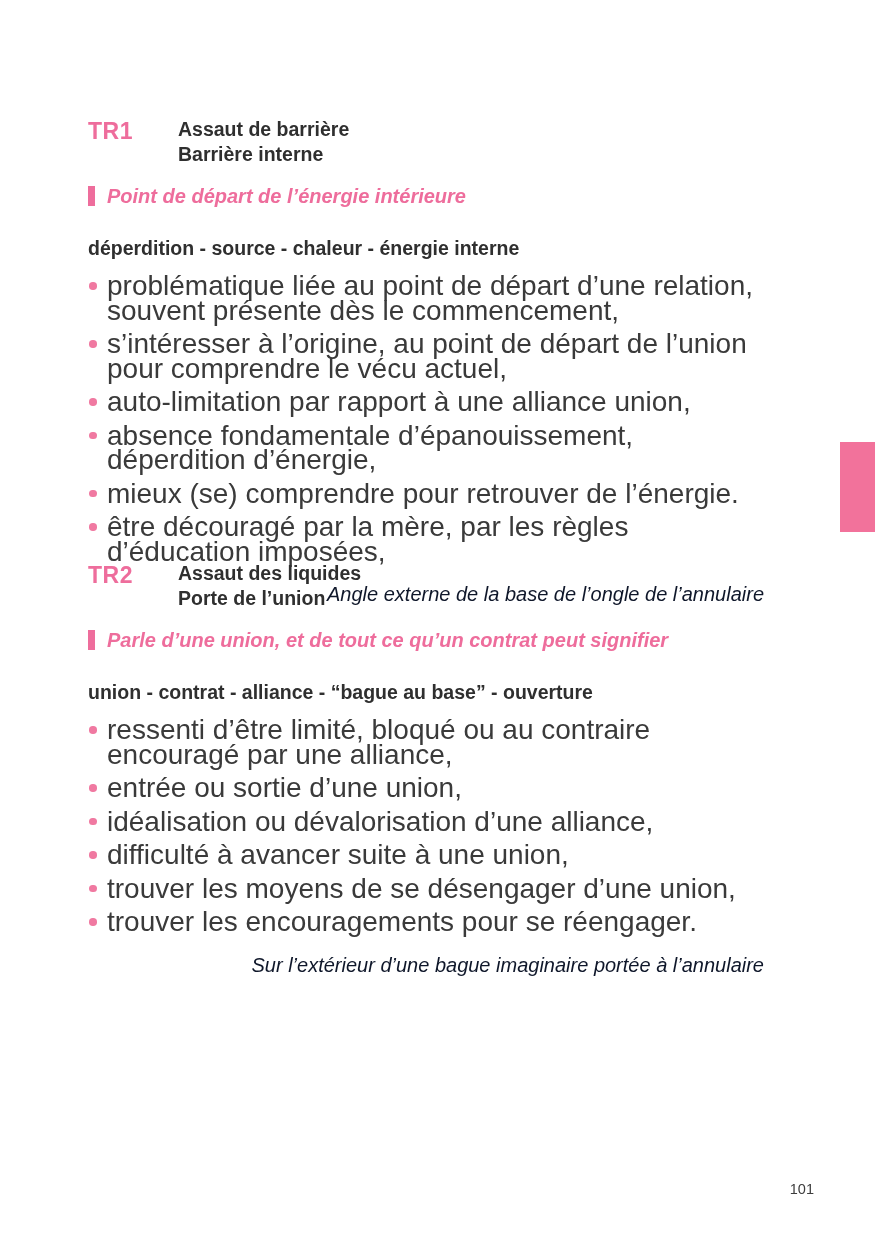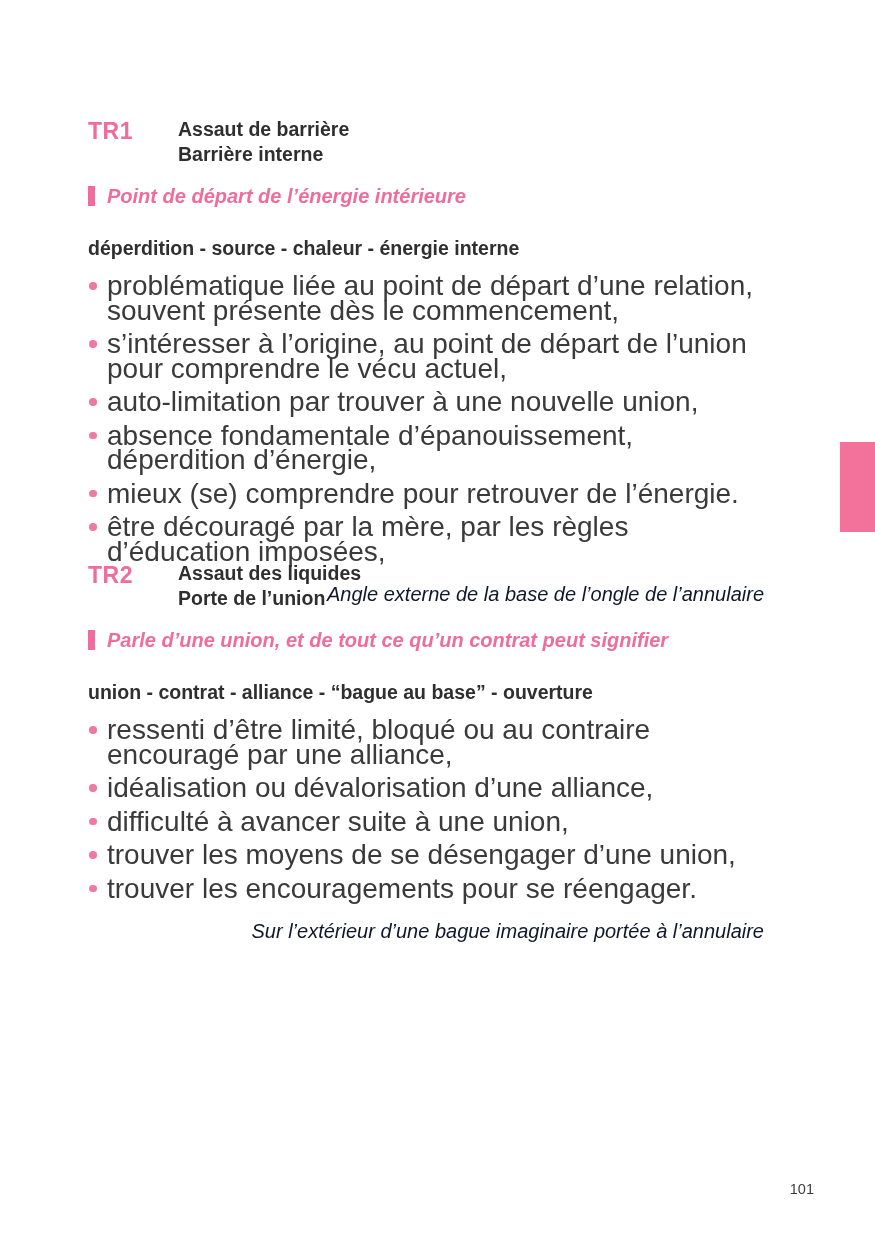--- a/index.html
+++ b/index.html
@@ -108,21 +108,21 @@
       </div>
     </div>
     <div class="theme-row">
       <span class="theme-bar"></span>
       <span class="theme-text">Point de départ de l’énergie intérieure</span>
     </div>
     <div class="keywords">déperdition - source - chaleur - énergie interne</div>
     <ul class="points">
       <li><span class="dot"></span><span>problématique liée au point de départ d’une relation, souvent présente dès le commencement,</span></li>
       <li><span class="dot"></span><span>s’intéresser à l’origine, au point de départ de l’union pour comprendre le vécu actuel,</span></li>
-      <li><span class="dot"></span><span>auto-limitation par trouver à une nouvelle union,</span></li>
+      <li><span class="dot"></span><span>auto-limitation par rapport à une alliance union,</span></li>
       <li><span class="dot"></span><span>absence fondamentale d’épanouissement, déperdition d’énergie,</span></li>
       <li><span class="dot"></span><span>mieux (se) comprendre pour retrouver de l’énergie.</span></li>
       <li><span class="dot"></span><span>être découragé par la mère, par les règles d’éducation imposées,</span></li>
     </ul>
     <div class="location">Angle externe de la base de l’ongle de l’annulaire</div>
   </div>
 
   <div class="section" id="section-tr2">
     <div class="sec-header">
       <div class="sec-code">TR2</div>
@@ -131,20 +131,21 @@
         <div>Porte de l’union</div>
       </div>
     </div>
     <div class="theme-row">
       <span class="theme-bar"></span>
       <span class="theme-text">Parle d’une union, et de tout ce qu’un contrat peut signifier</span>
     </div>
     <div class="keywords">union - contrat - alliance - “bague au base” - ouverture</div>
     <ul class="points">
       <li><span class="dot"></span><span>ressenti d’être limité, bloqué ou au contraire encouragé par une alliance,</span></li>
+      <li><span class="dot"></span><span>entrée ou sortie d’une union,</span></li>
       <li><span class="dot"></span><span>idéalisation ou dévalorisation d’une alliance,</span></li>
       <li><span class="dot"></span><span>difficulté à avancer suite à une union,</span></li>
       <li><span class="dot"></span><span>trouver les moyens de se désengager d’une union,</span></li>
       <li><span class="dot"></span><span>trouver les encouragements pour se réengager.</span></li>
     </ul>
     <div class="location">Sur l’extérieur d’une bague imaginaire portée à l’annulaire</div>
   </div>
 
   <div class="side-tab"></div>
 

